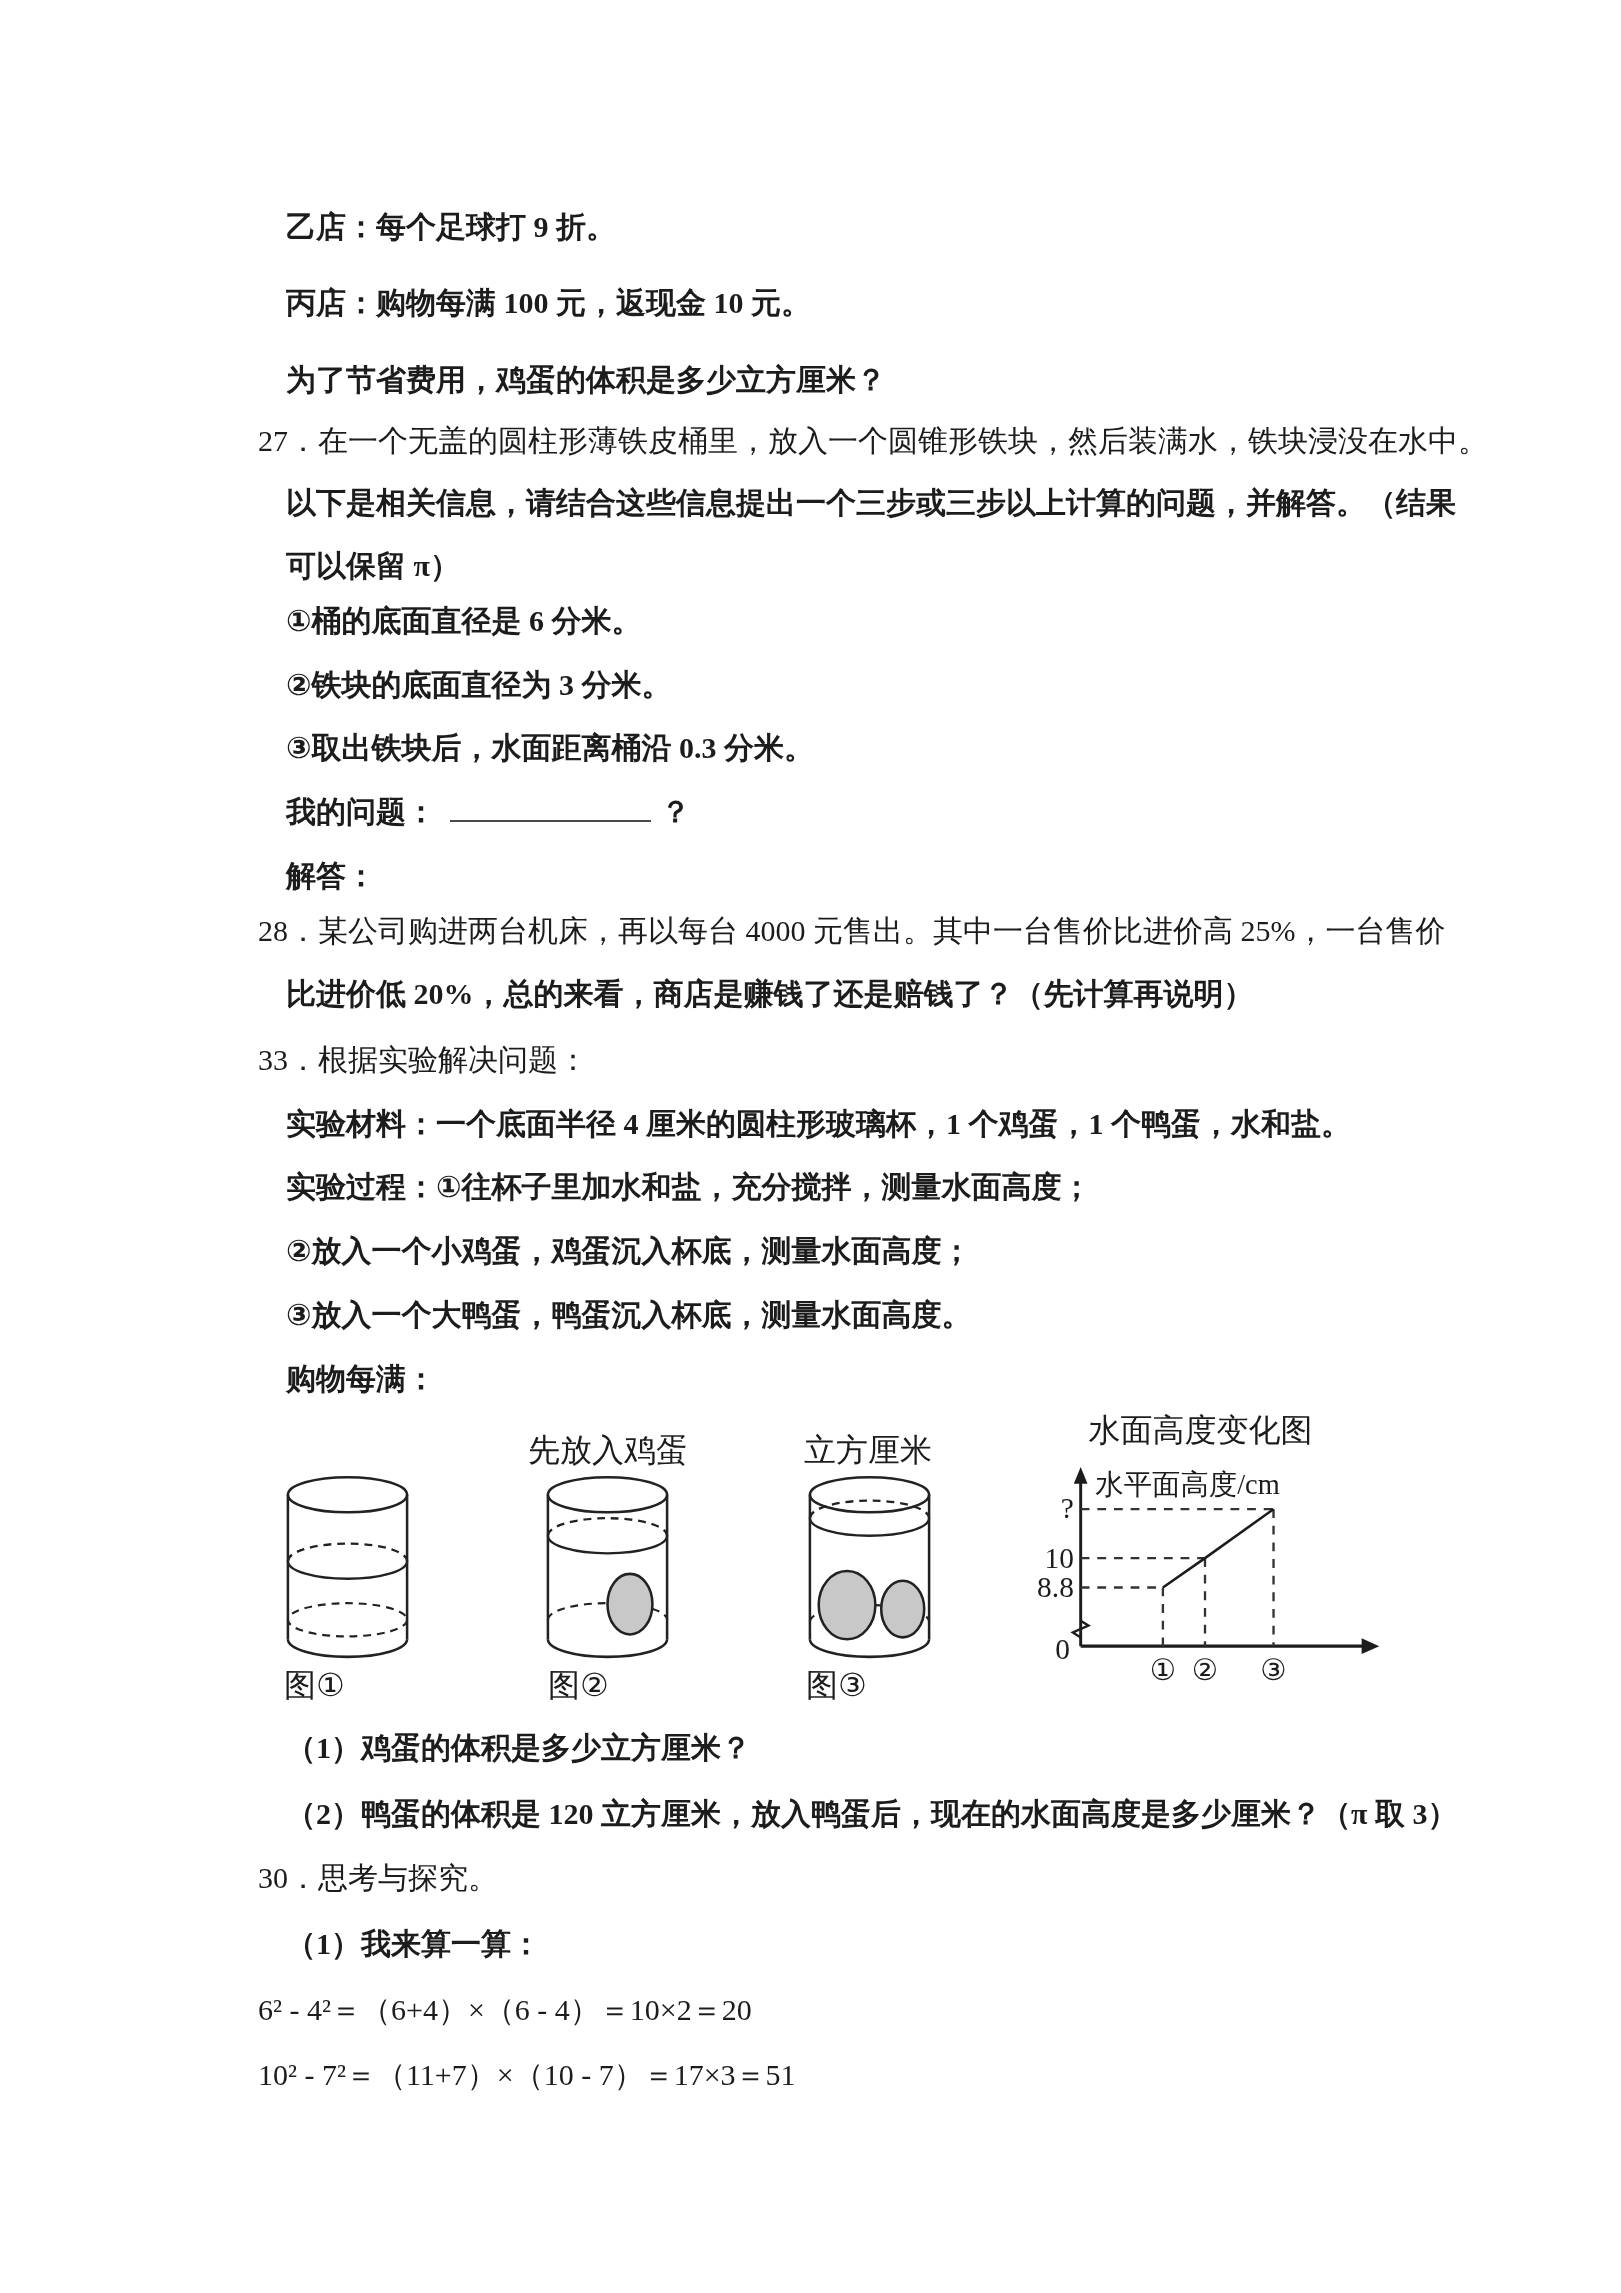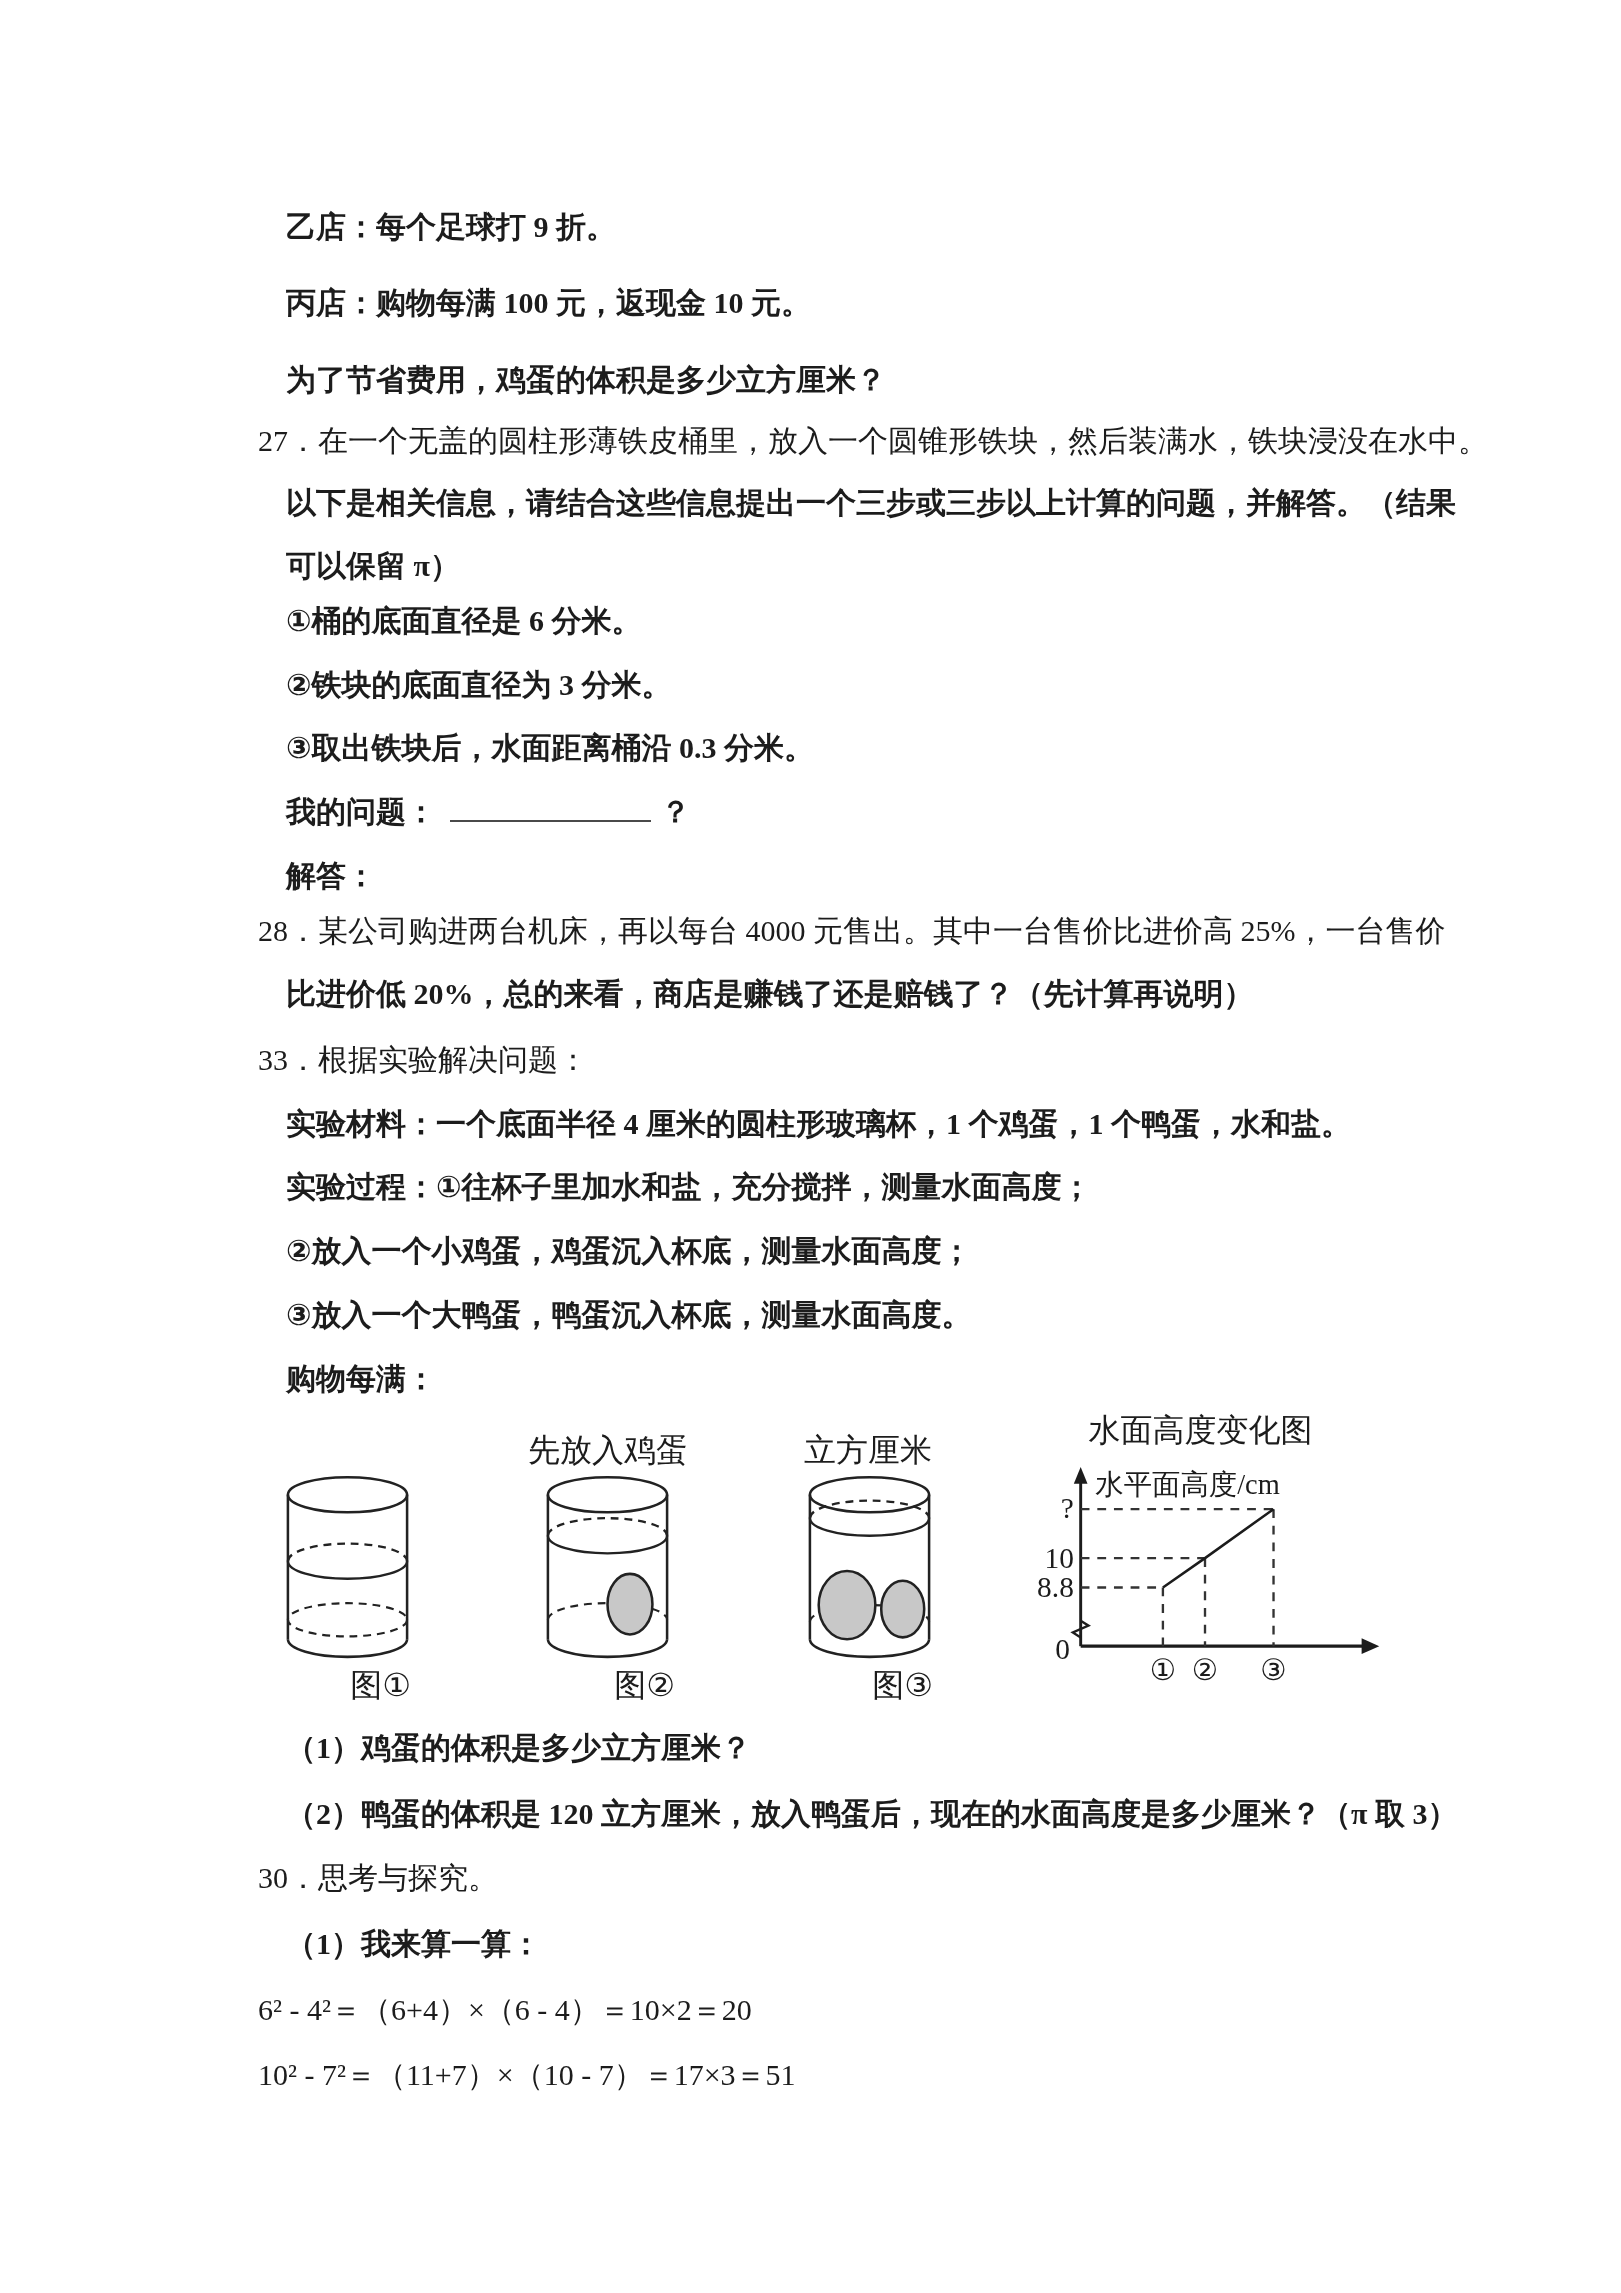--- a/index.html
+++ b/index.html
@@ -13,21 +13,21 @@
   }
   .ln { position:absolute; white-space:nowrap; line-height:41px; }
   .num   { left:240px;margin-left:18px; }
   .ind   { left:286px;font-weight:bold; }
   .blank {
     display:inline-block; width:201px; height:29px;
     border-bottom:2px solid #4a4a4a;
     margin:0 9.8px 0 13.7px; vertical-align:baseline;
   }
   .figlabel { position:absolute; text-align:center; font-size:32px; white-space:nowrap; }
-  .caption  { position:absolute; text-align:right; font-size:32px; }
+  .caption  { position:absolute; text-align:left; font-size:32px; }
   .figsvg   { position:absolute; }
   svg text { font-family:"Liberation Serif","DejaVu Sans",serif; fill:#1c1c1c; }
 </style>
 </head>
 <body>
 
 <div class="ln ind" style="top:206px">乙店：每个足球打 9 折。</div>
 <div class="ln ind" style="top:282px">丙店：购物每满 100 元，返现金 10 元。</div>
 <div class="ln ind" style="top:359px">为了节省费用，鸡蛋的体积是多少立方厘米？</div>
 

